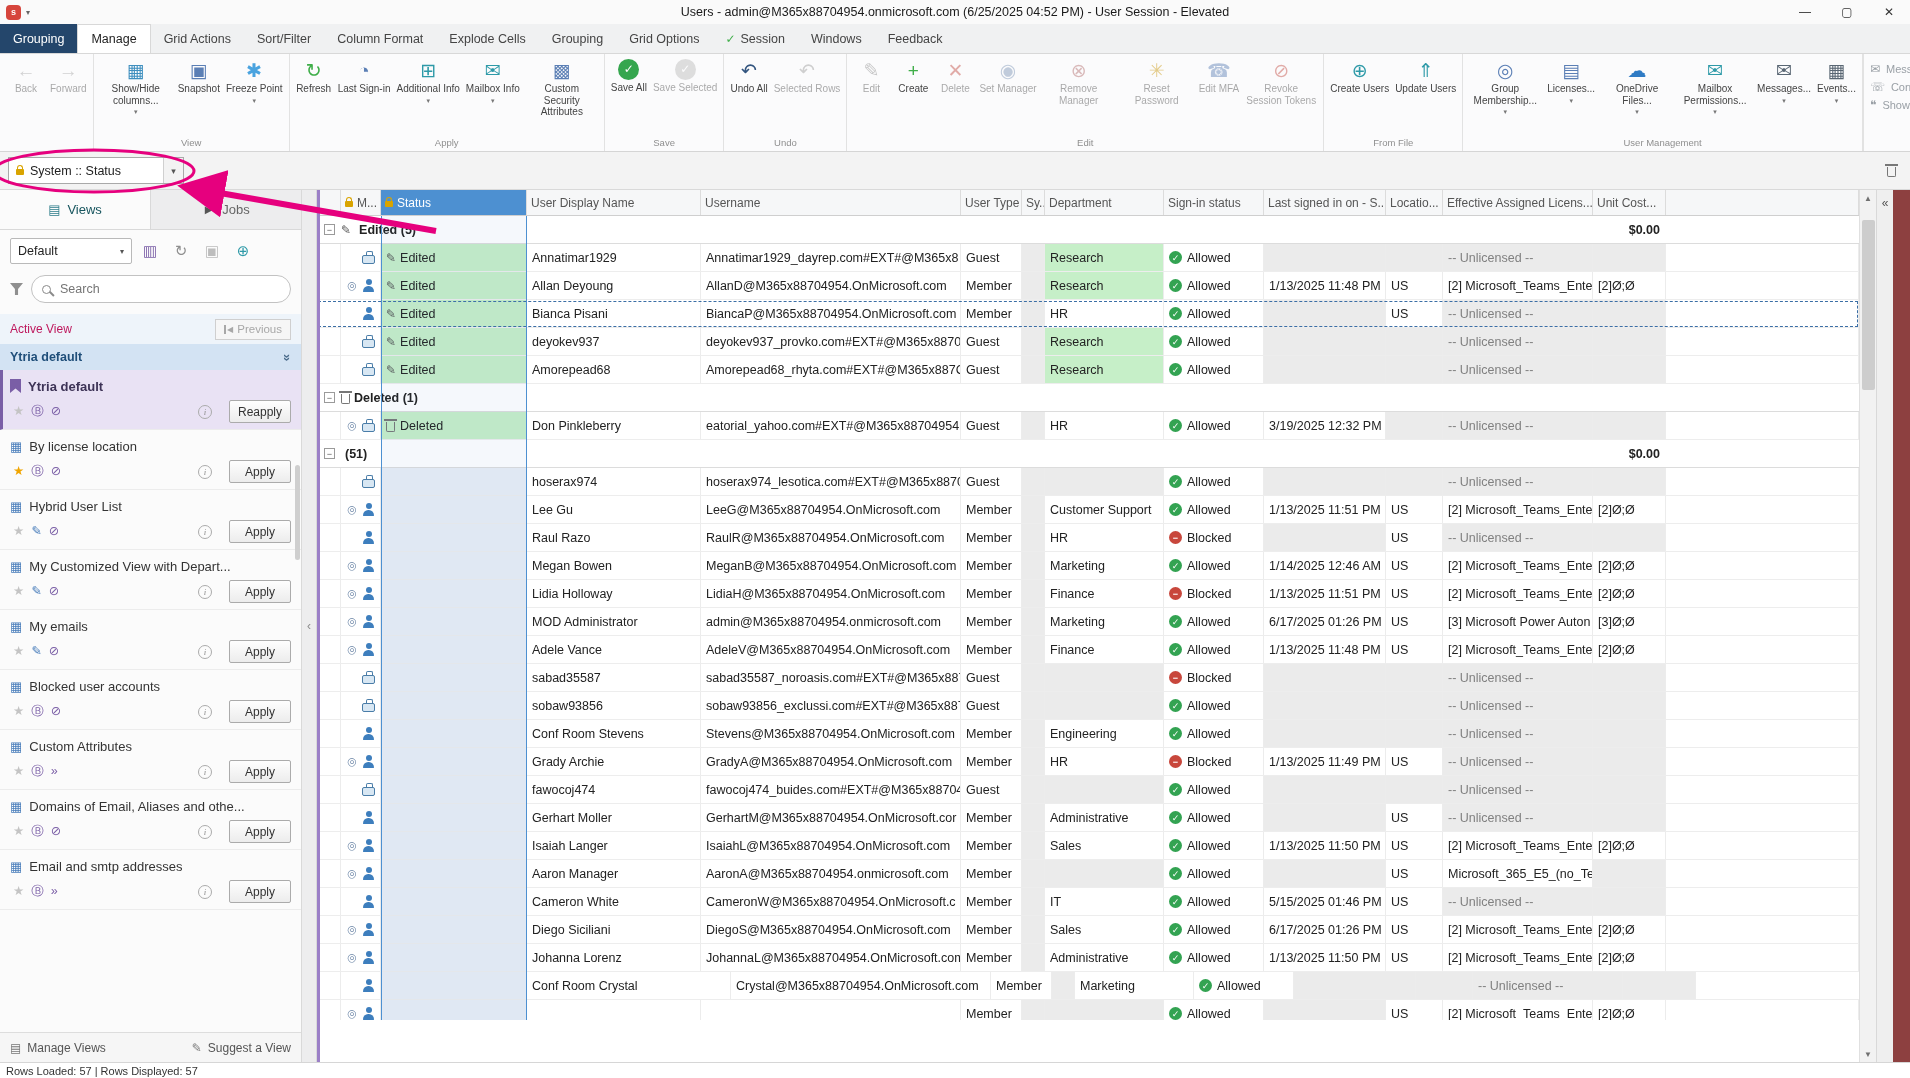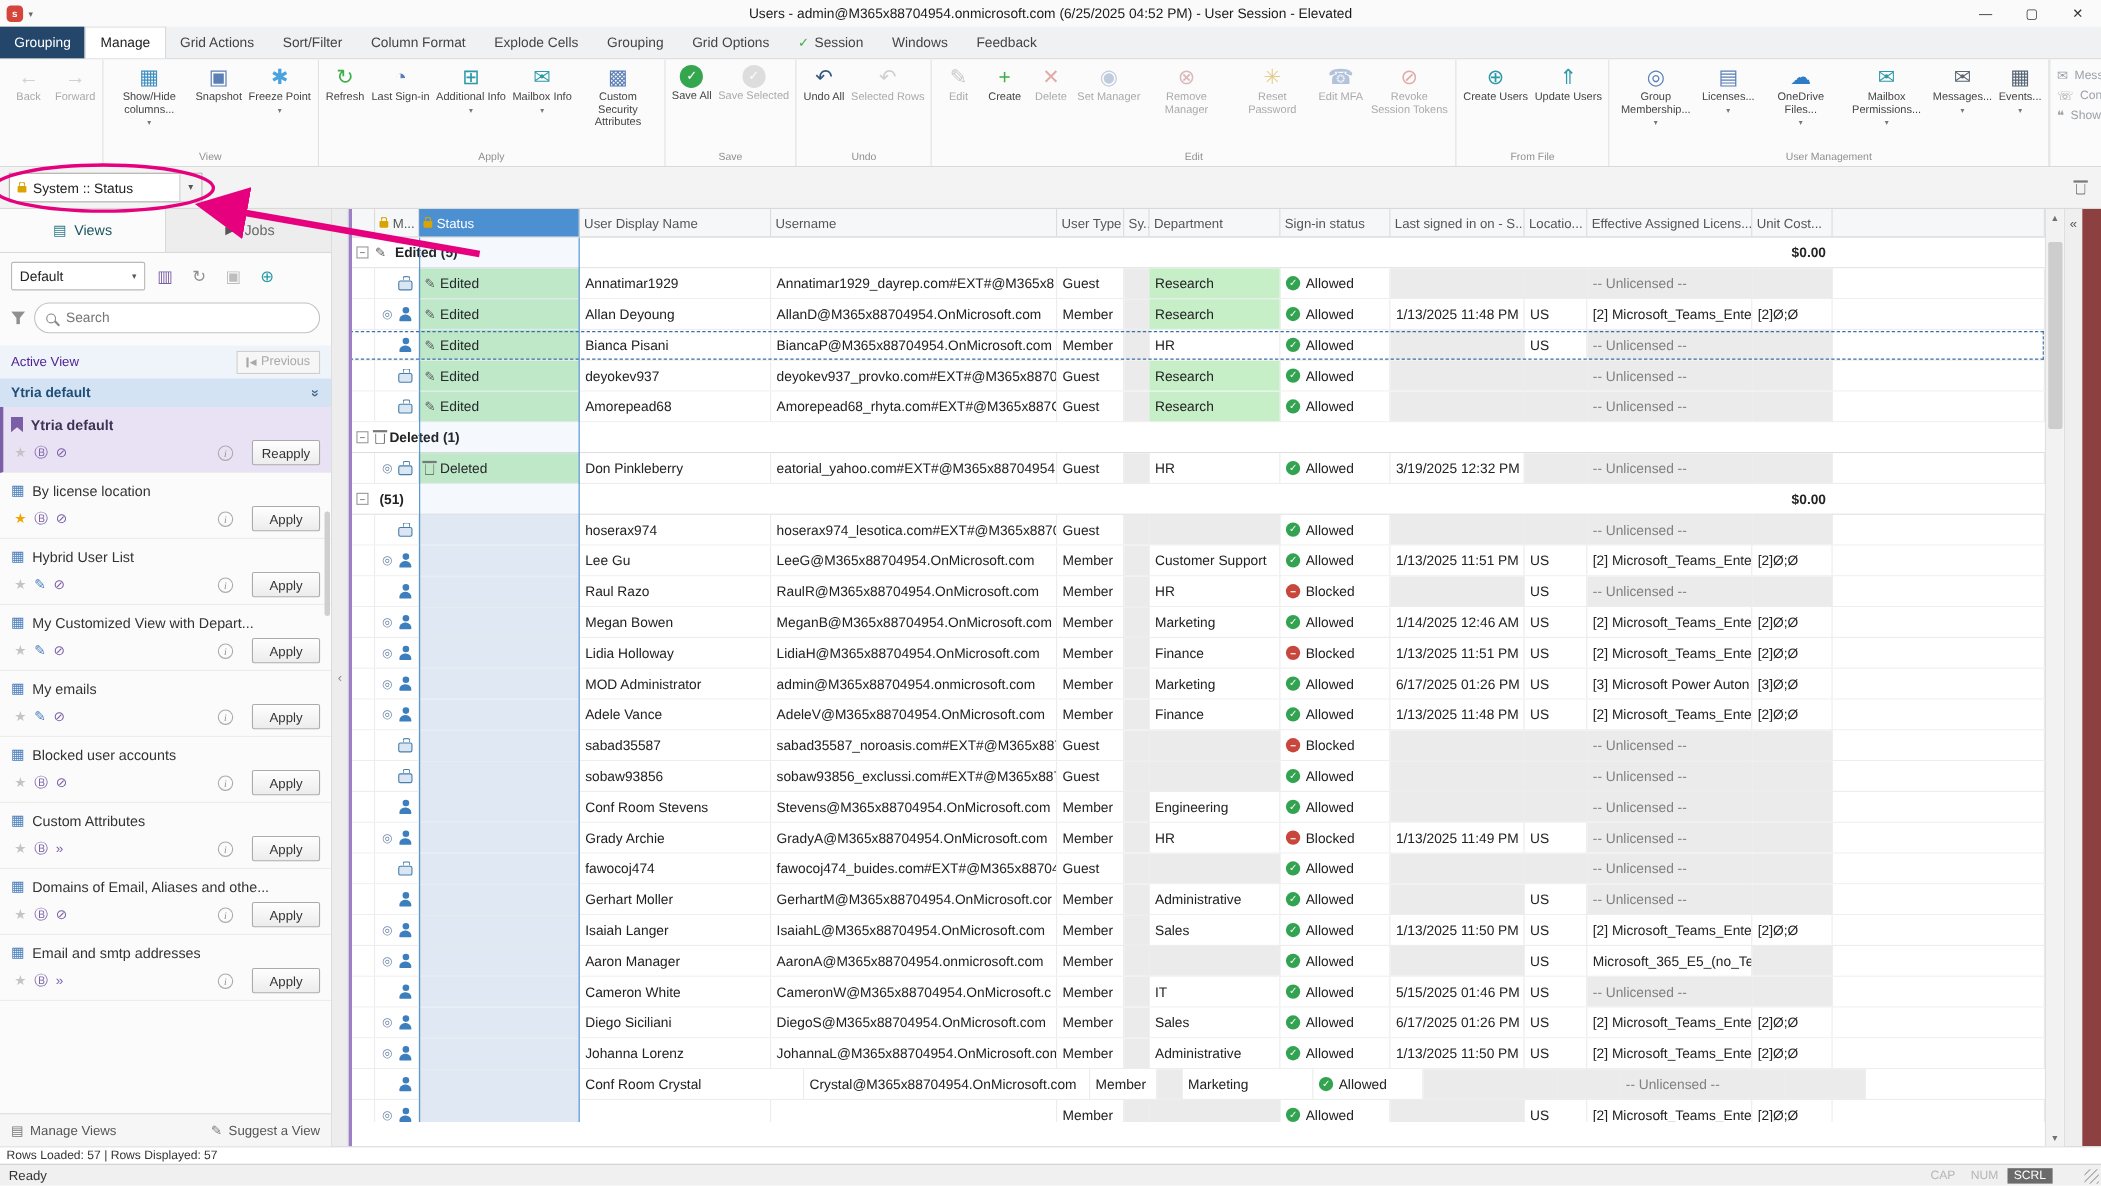--- a/index.html
+++ b/index.html
@@ -71,21 +71,21 @@
                    padding:0 7px; font-size:12.5px; border-radius:2px; }
   .preset-select .caret { font-size:8px; color:#555; }
   .mini-btn { width:26px; height:26px; display:flex; align-items:center; justify-content:center; font-size:15px; }
   .side-search { display:flex; align-items:center; gap:8px; padding:3px 10px 11px; flex:none; }
   .funnel { width:13px; height:12px; background:#8f8f8f; clip-path:polygon(0 0,100% 0,62% 50%,62% 100%,38% 100%,38% 50%); flex:none; }
   .searchbox { flex:1; height:28px; border:1px solid #c2c2c2; border-radius:14px; background:#fff; display:flex; align-items:center; padding:0 10px; gap:7px; }
   .magnifier { width:9px; height:9px; border:1.5px solid #8a8a8a; border-radius:50%; position:relative; flex:none; }
   .magnifier::after { content:""; position:absolute; width:6px; height:1.5px; background:#8a8a8a; transform:rotate(45deg); right:-5px; bottom:-2px; }
   .searchbox input { border:none; outline:none; flex:1; font-size:12.5px; font-family:inherit; color:#333; background:transparent; }
   .active-view-row { display:flex; align-items:center; justify-content:space-between; padding:0 10px; height:30px; background:#eef4fa; flex:none; }
-  .av-label { font-size:12px; color:#4c1d95; }
+  .av-label { font-size:12px; color:#be185d; }
   .prev-btn { height:21px; border:1px solid #cfcfcf; background:#f6f6f6; color:#a8a8a8; font-size:11.5px; display:flex; align-items:center; gap:4px; padding:0 8px; font-family:inherit; }
   .prev-ic { font-size:8px; border-left:2px solid currentColor; padding-left:1px; }
   .section-header { display:flex; align-items:center; justify-content:space-between; height:26px; background:#d3e3f3; padding:0 10px;
                     font-size:12.5px; font-weight:bold; color:#1f4e79; flex:none; }
   .collapse-chevrons { transform:rotate(90deg); font-size:13px; color:#4a6b8a; font-weight:bold; }
   .view-items { flex:1; overflow:hidden; }
   .view-item { padding:7px 10px 6px; border-bottom:1px solid #ececec; }
   .view-item.selected { background:#e9e2f4; border-left:3px solid #7a5ea6; padding-left:7px; }
   .vi-row1 { display:flex; align-items:center; gap:7px; font-size:13px; color:#333; white-space:nowrap; overflow:hidden; height:18px; }
   .view-item.selected .vi-row1 { font-weight:bold; color:#3d3356; }
@@ -1301,29 +1301,20 @@
     </div>
 
     <div class="right-collapse"><span>«</span></div>
     <div class="maroon-bar"></div>
   </div>
 
   <div class="rowsbar">
     <span>Rows Loaded: 57 | Rows Displayed: 57</span>
   </div>
 
-  <div class="statusbar">
-    <span>Ready</span>
-    <div class="indicators">
-      <span class="ind">CAP</span>
-      <span class="ind">NUM</span>
-      <span class="ind on">SCRL</span>
-    </div>
-    <div class="grip"></div>
-  </div>
 </div>
 
 <svg class="annotation">
   <defs>
     <marker id="arrowhead" markerWidth="8" markerHeight="8" refX="6.5" refY="4" orient="auto">
       <path d="M0,0 L8,4 L0,8 z" class="ann-fill" fill="#E6007E"></path>
     </marker>
   </defs>
   <ellipse cx="94" cy="171" rx="100" ry="21" fill="none" stroke-width="3" class="ann-stroke" stroke="#E6007E"></ellipse>
   <line x1="436" y1="231" x2="186" y2="187" stroke-width="6" marker-end="url(#arrowhead)" class="ann-stroke" stroke="#E6007E"></line>

